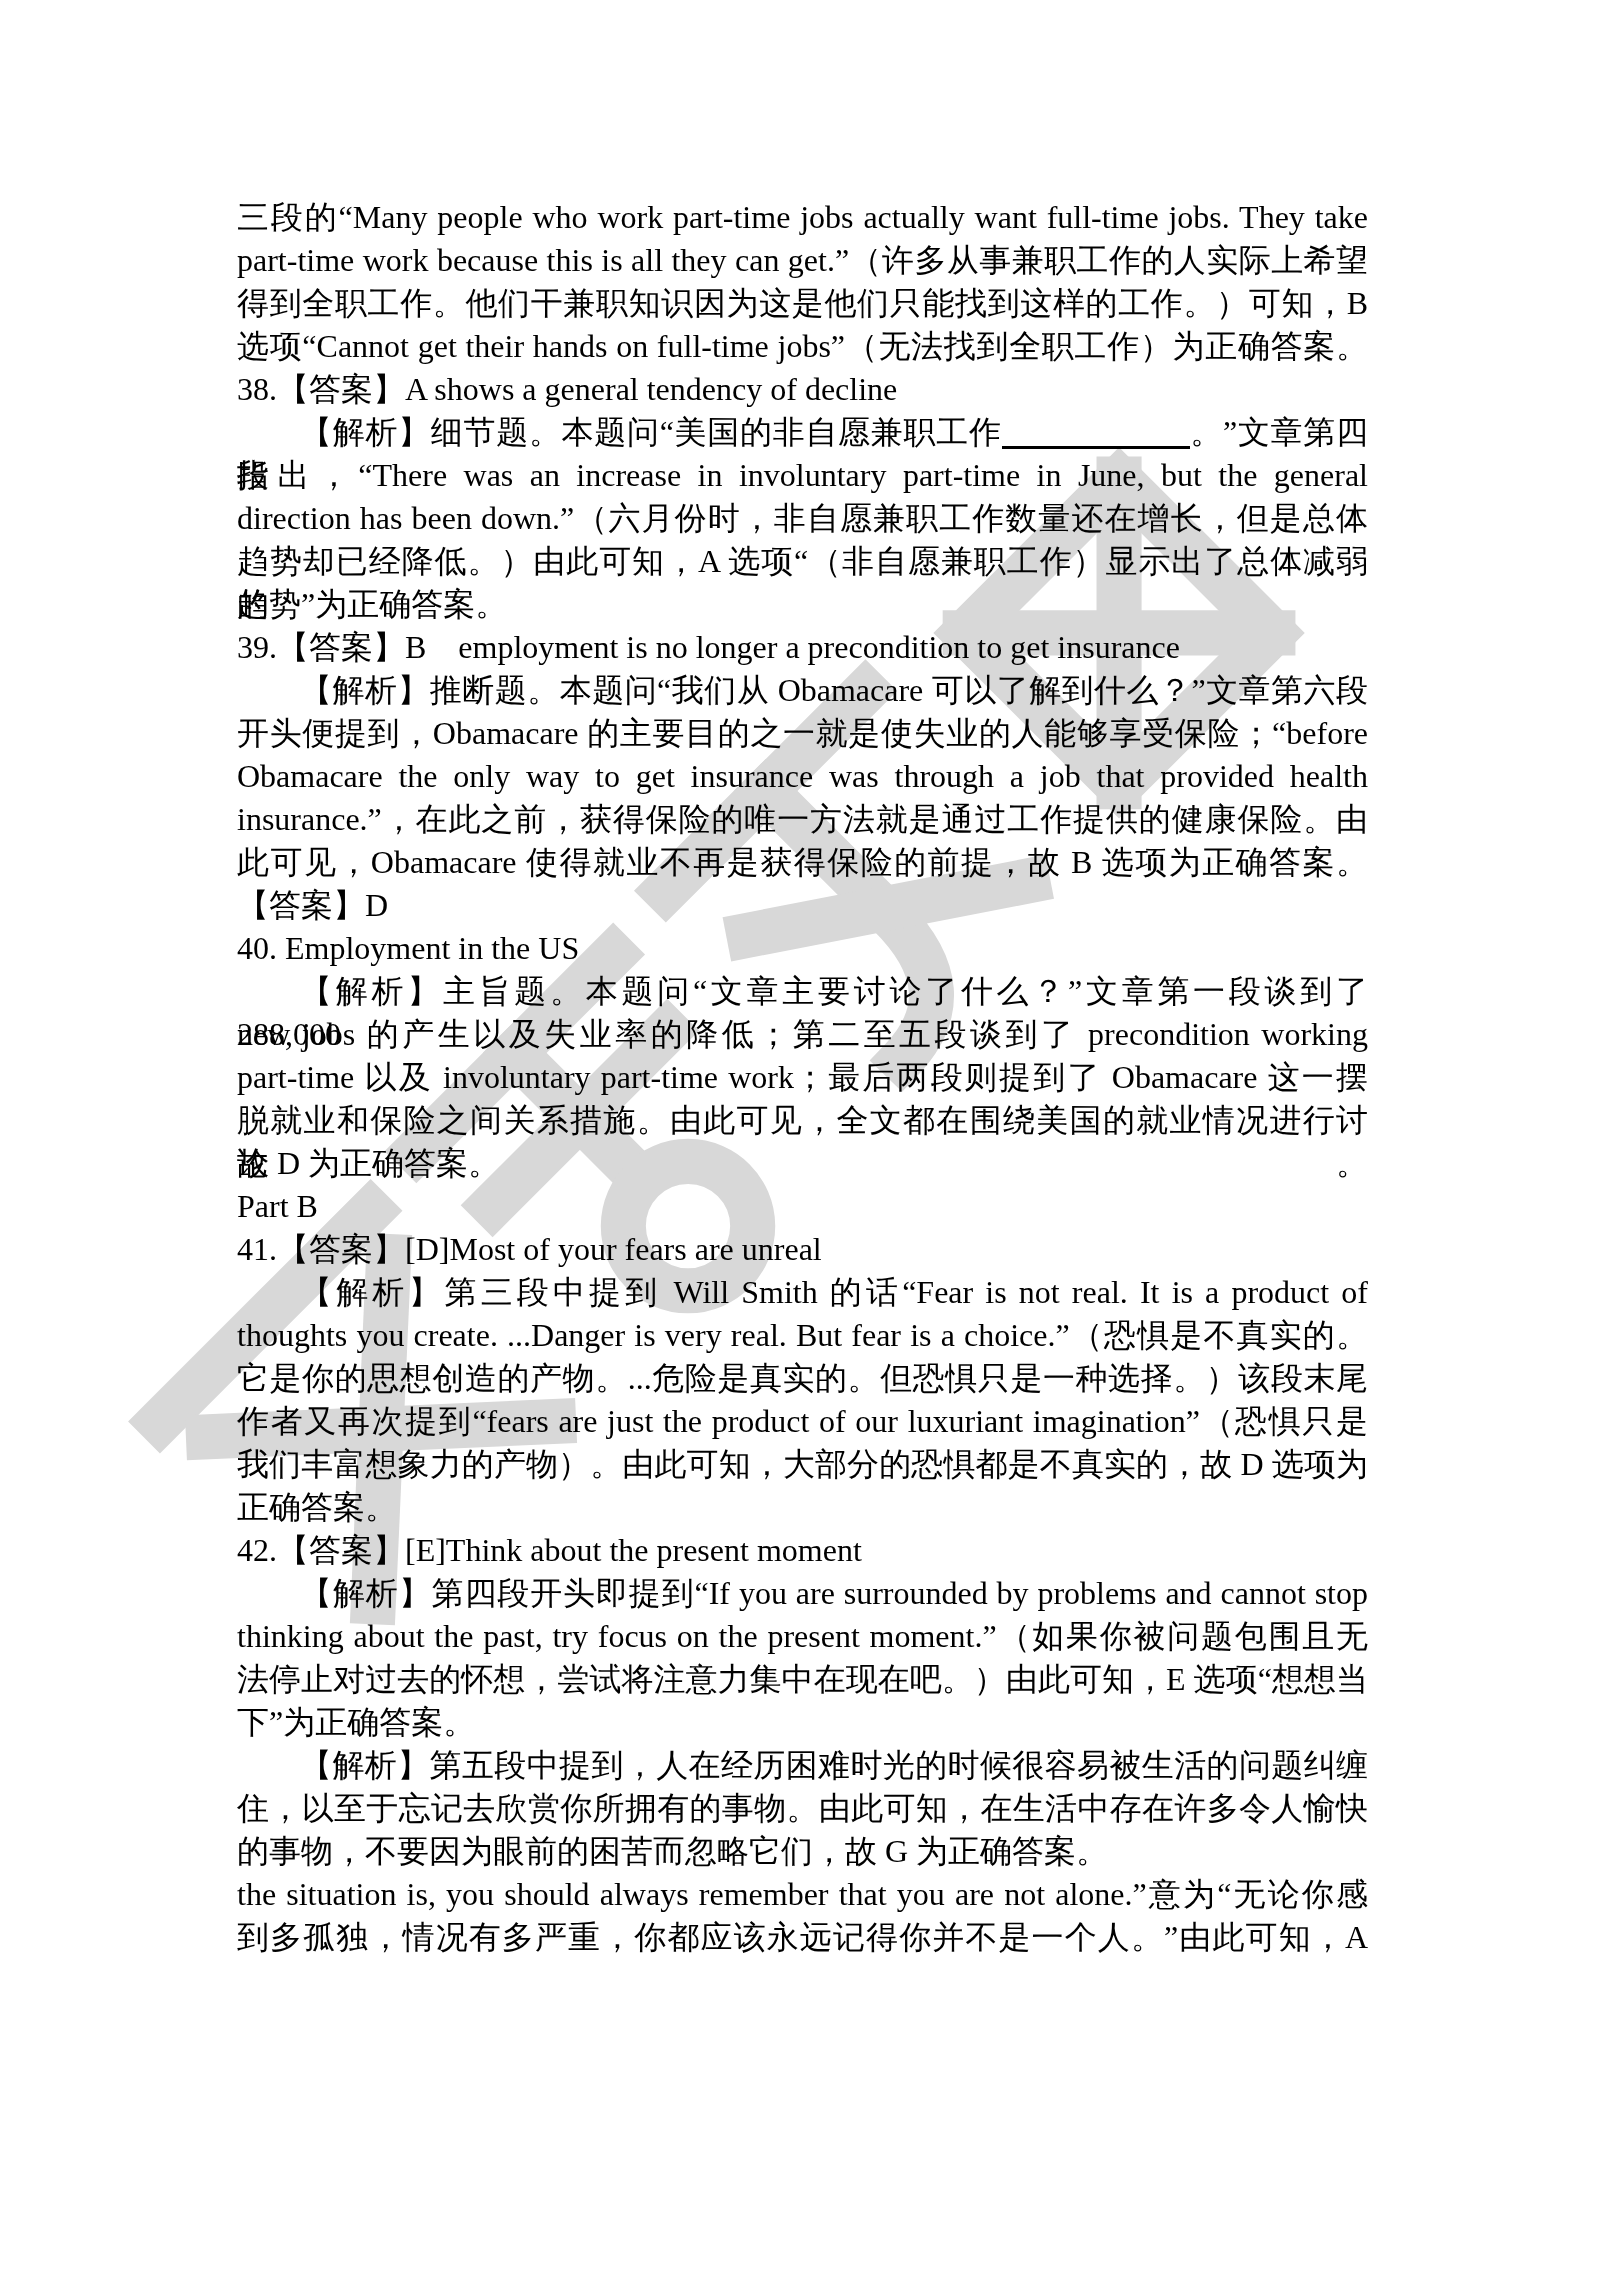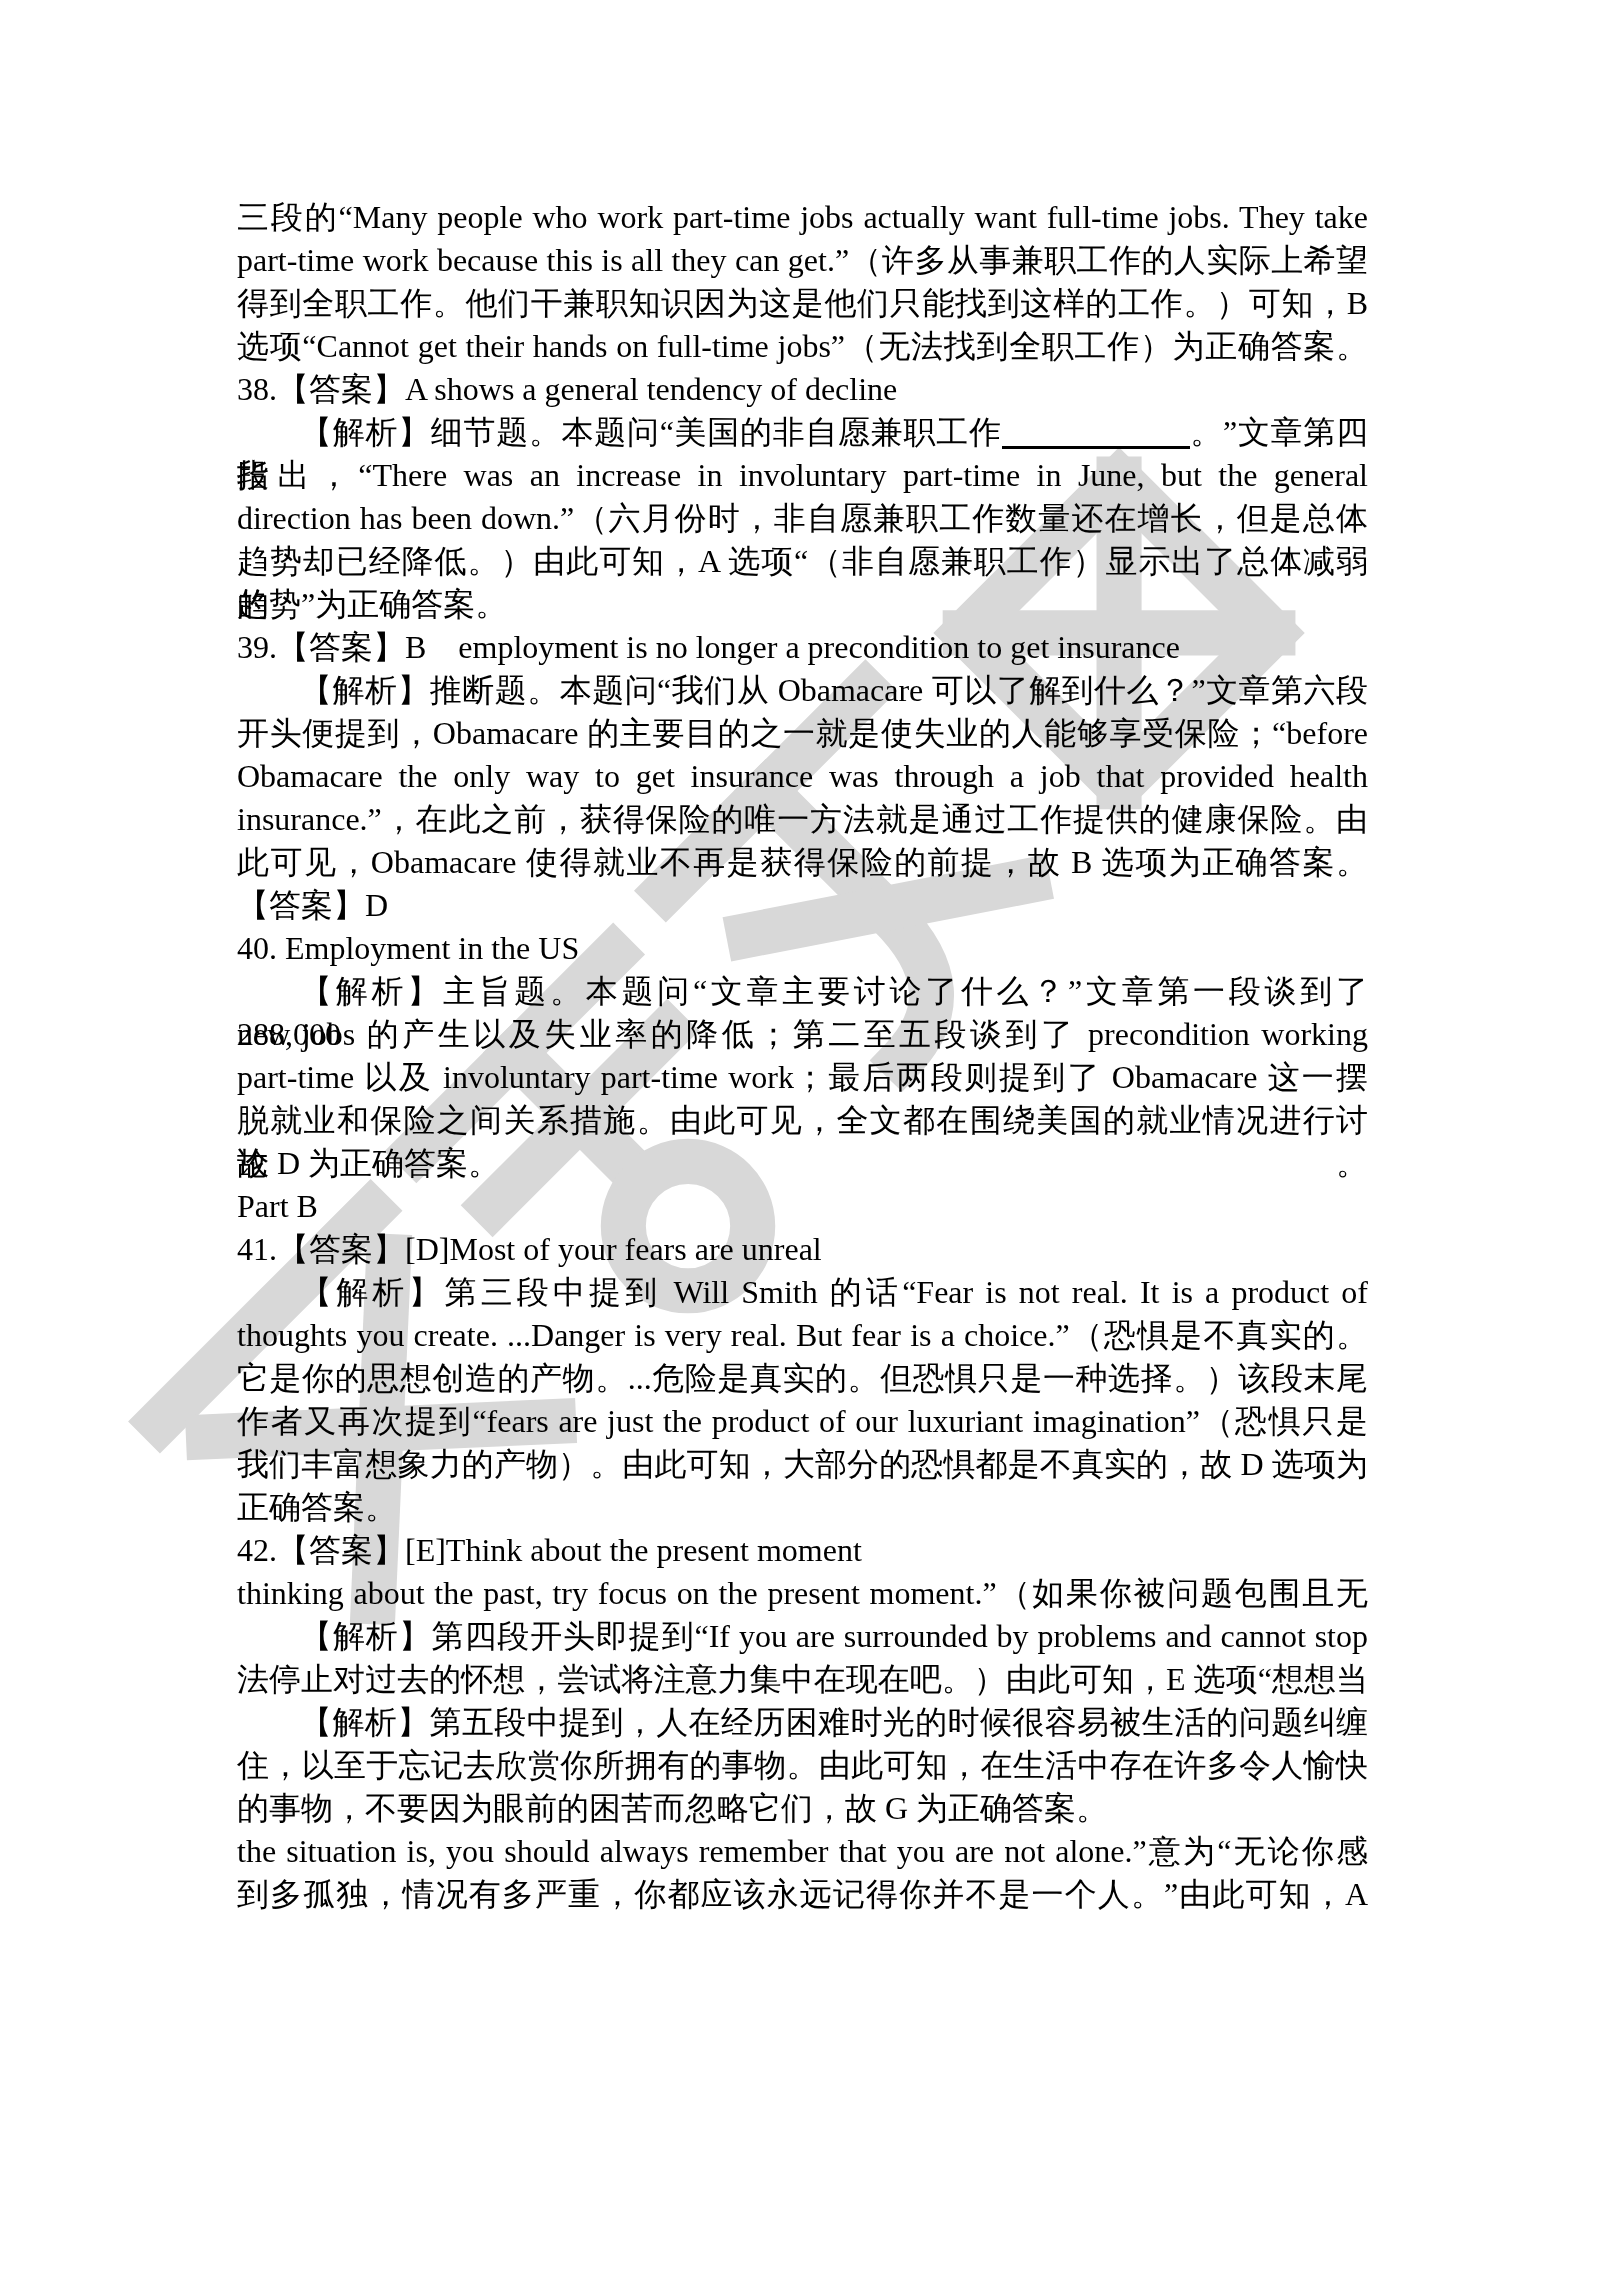--- a/index.html
+++ b/index.html
@@ -74,23 +74,24 @@
       <div class="line">故 D 为正确答案。</div>
       <div class="line">Part B</div>
       <div class="line">41.【答案】[D]Most of your fears are unreal</div>
       <div class="line fill indent">【解析】第三段中提到 Will Smith 的话“Fear is not real. It is a product of</div>
       <div class="line fill">thoughts you create. ...Danger is very real. But fear is a choice.”（恐惧是不真实的。</div>
       <div class="line fill">它是你的思想创造的产物。...危险是真实的。但恐惧只是一种选择。）该段末尾</div>
       <div class="line fill">作者又再次提到“fears are just the product of our luxuriant imagination”（恐惧只是</div>
       <div class="line fill">我们丰富想象力的产物）。由此可知，大部分的恐惧都是不真实的，故 D 选项为</div>
       <div class="line">正确答案。</div>
       <div class="line">42.【答案】[E]Think about the present moment</div>
+      <div class="line fill indent">【解析】第四段开头即提到“If you are surrounded by problems and cannot stop</div>
       <div class="line fill">thinking about the past, try focus on the present moment.”（如果你被问题包围且无</div>
-      <div class="line fill indent">【解析】第四段开头即提到“If you are surrounded by problems and cannot stop</div>
       <div class="line fill">法停止对过去的怀想，尝试将注意力集中在现在吧。）由此可知，E 选项“想想当</div>
+      <div class="line">下”为正确答案。</div>
       <div class="line fill indent">【解析】第五段中提到，人在经历困难时光的时候很容易被生活的问题纠缠</div>
       <div class="line fill">住，以至于忘记去欣赏你所拥有的事物。由此可知，在生活中存在许多令人愉快</div>
       <div class="line">的事物，不要因为眼前的困苦而忽略它们，故 G 为正确答案。</div>
       <div class="line fill">the situation is, you should always remember that you are not alone.”意为“无论你感</div>
       <div class="line fill">到多孤独，情况有多严重，你都应该永远记得你并不是一个人。”由此可知，A</div>
     </div>
 
 </div>
 
 

